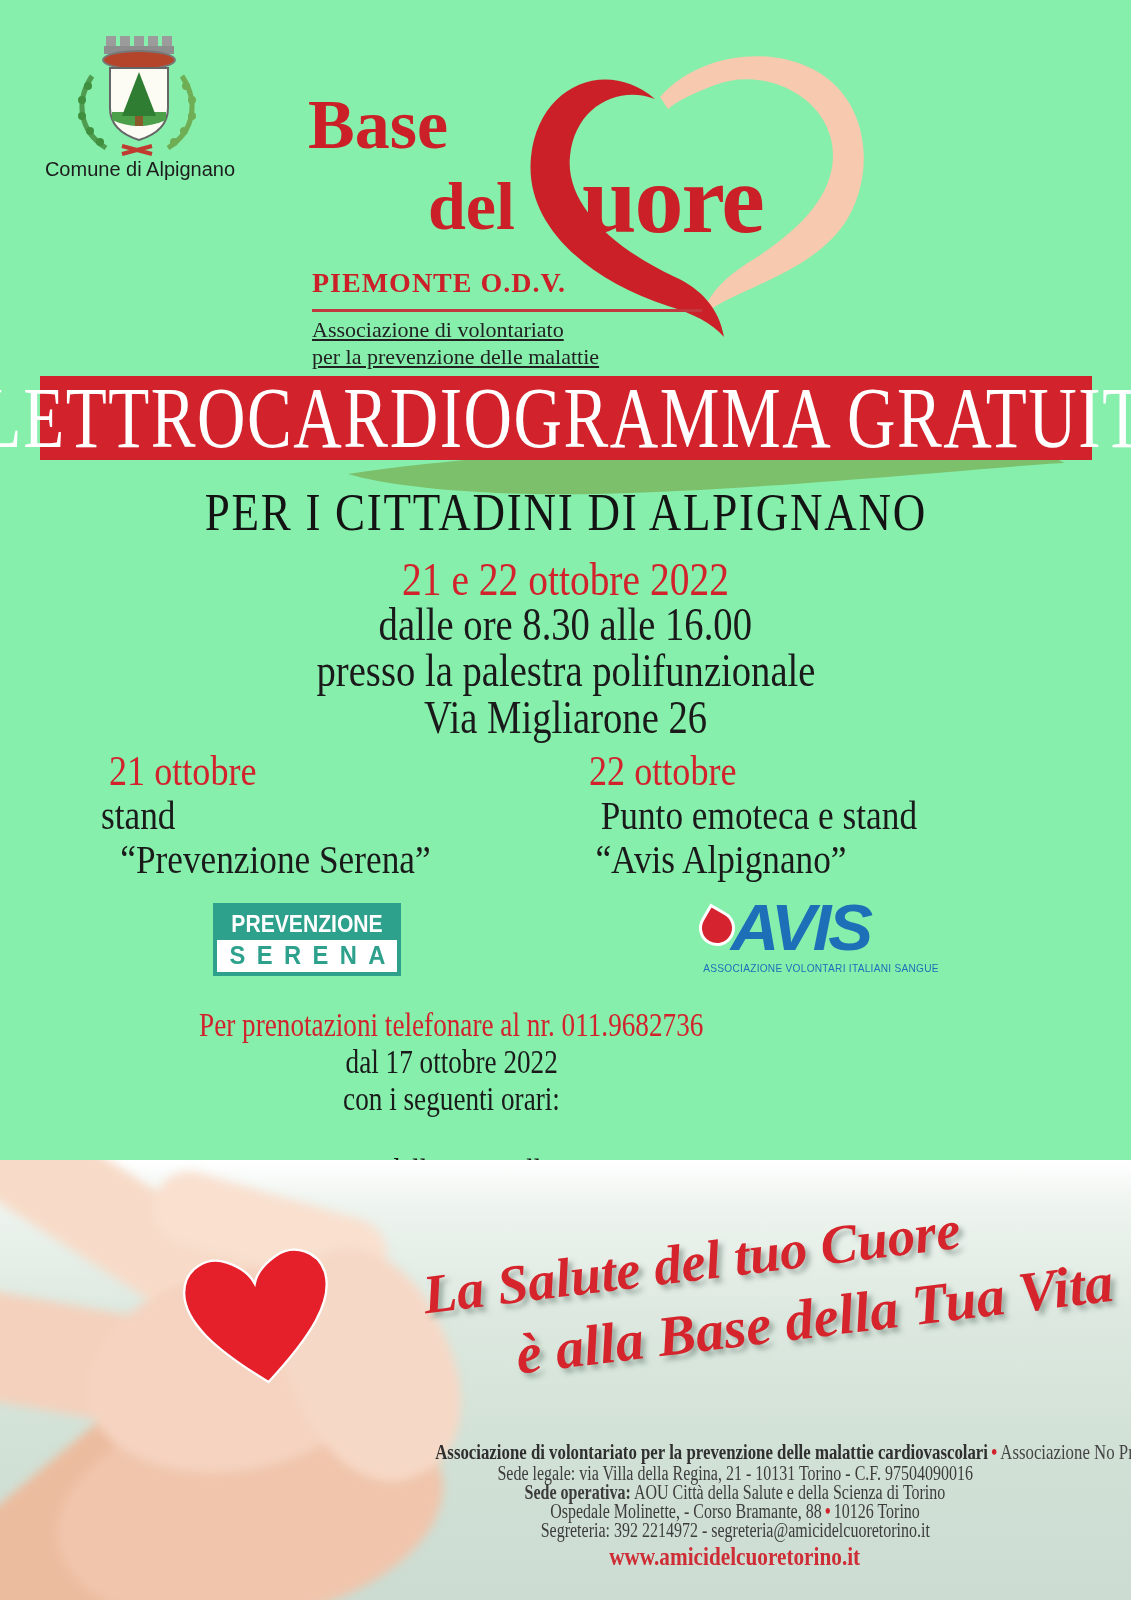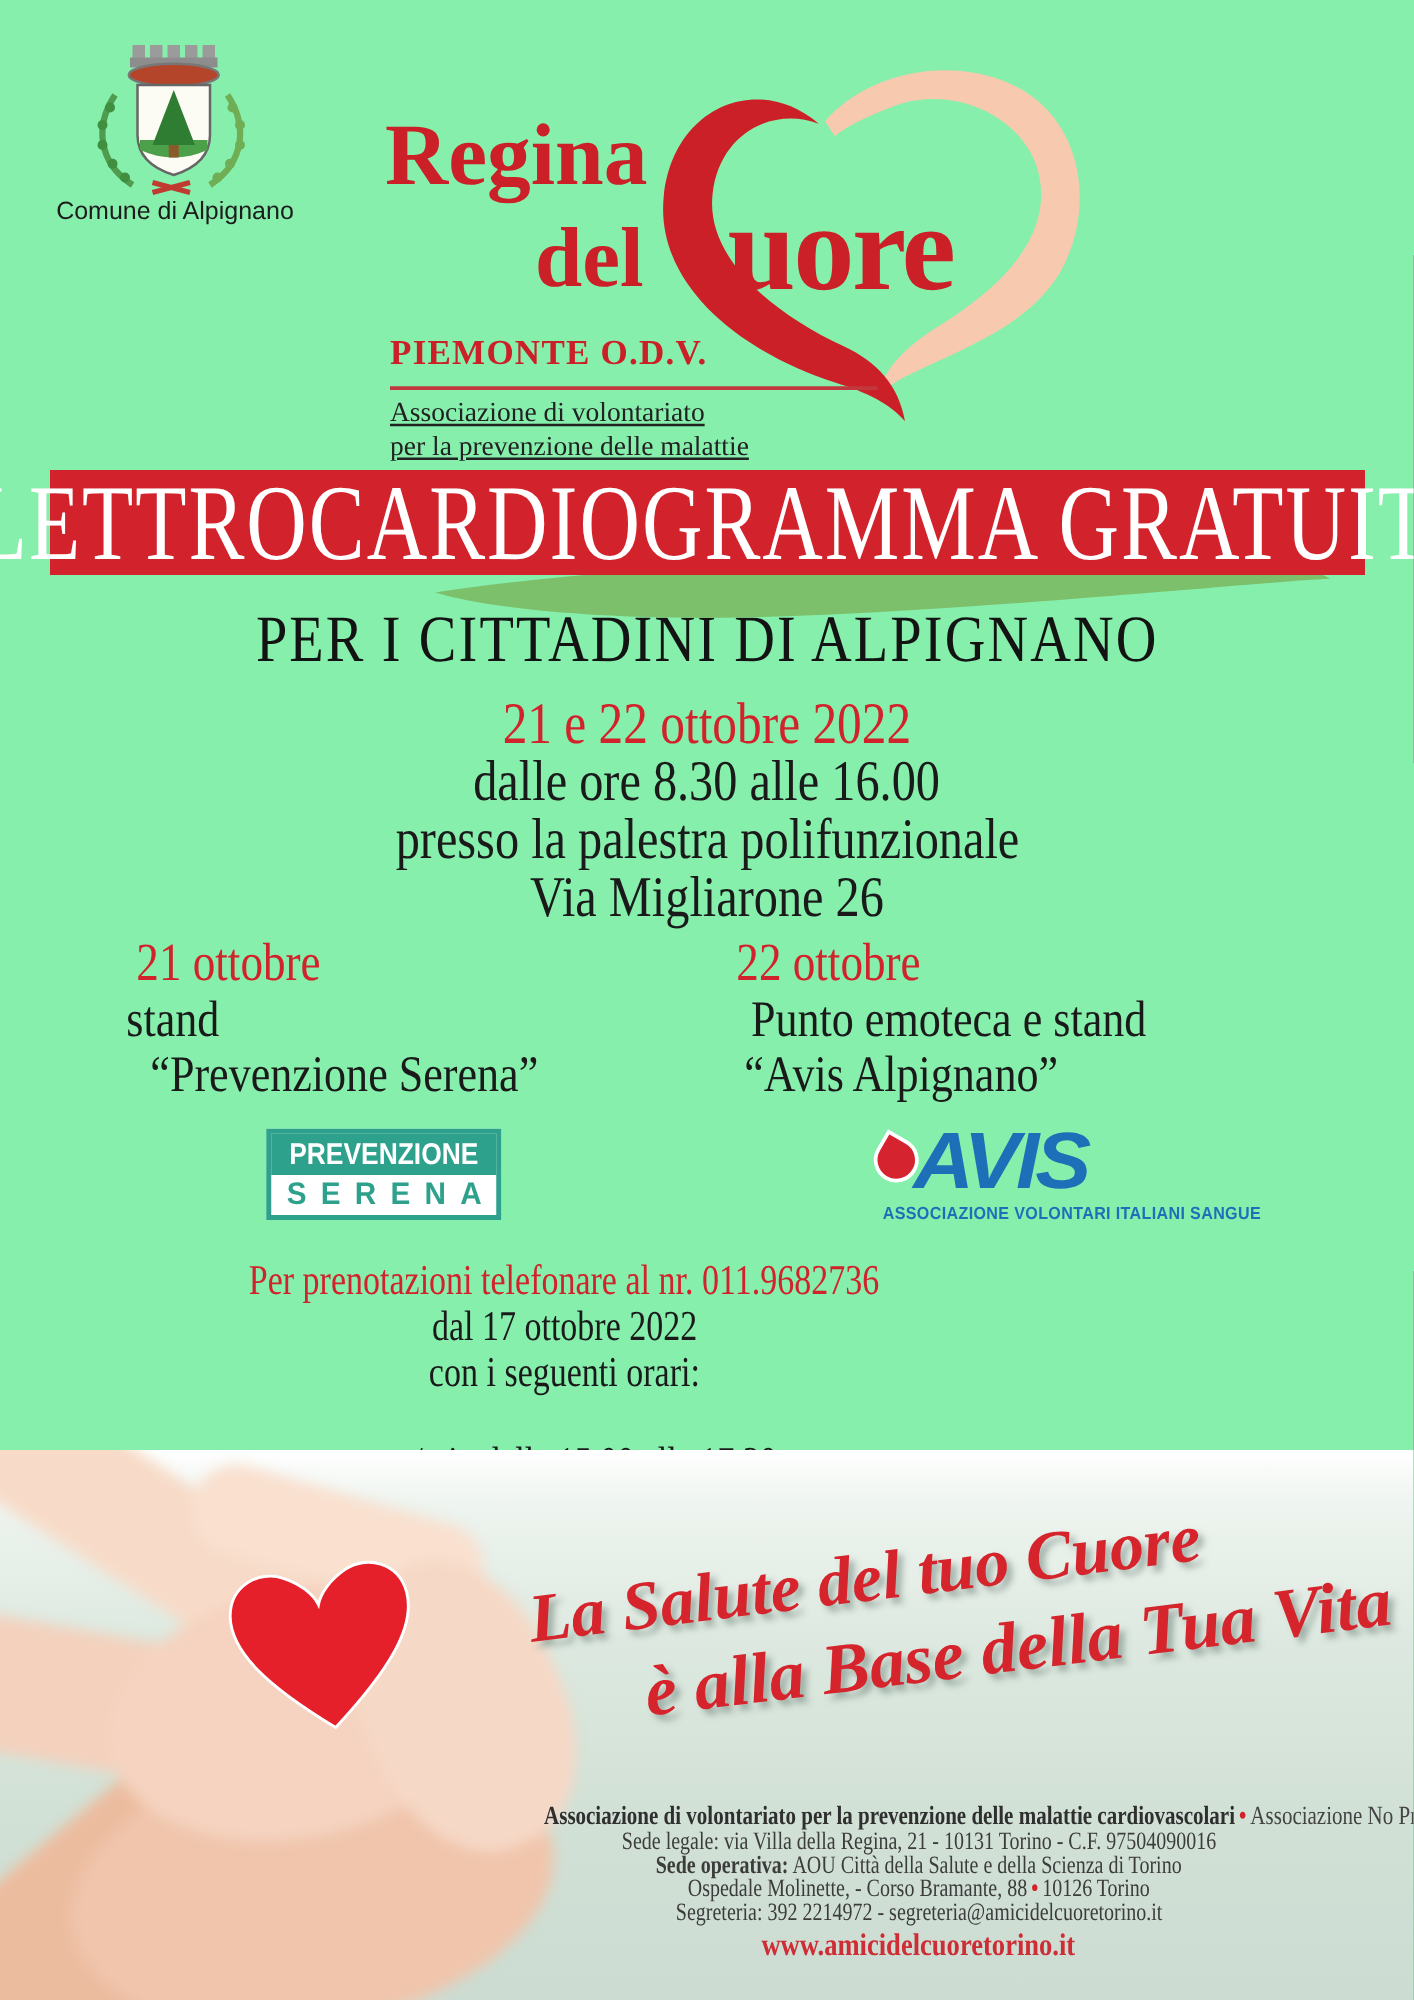--- a/index.html
+++ b/index.html
@@ -57,21 +57,21 @@
   #serena .row1 .sq{transform:scaleX(0.88);}
   #serena .row2{color:#2ea18c;font-weight:bold;font-size:25px;padding:1px 0 2px;letter-spacing:0;}
   #serena .row2 .sq{letter-spacing:12px;margin-right:-12px;transform:scaleX(0.95);}
 
   
   #avis{left:693px;top:898px;width:215px;text-align:center;font-family:"Liberation Sans",sans-serif;}
   #avis-word{position:relative;display:inline-block;color:#1d70b8;font-weight:bold;font-style:italic;
              font-size:64px;line-height:0.95;letter-spacing:-3px;transform:scaleX(1.05);}
   #avis-drop{position:absolute;left:6px;top:12px;width:30px;height:30px;background:#d52430;
              border:3px solid #fff;border-radius:0 50% 50% 50%;transform:rotate(30deg);}
-  #avis-sub{margin-top:3px;color:#1d70b8;font-weight:bold;font-size:14px;letter-spacing:0.3px;}
+  #avis-sub{margin-top:3px;color:#1d70b8;font-weight:normal;font-size:11px;letter-spacing:0.3px;}
   #avis-sub .sq{transform:scaleX(0.92);}
 
   
   .book-line{left:0;width:903px;}
   .book-line .sq{transform:scaleX(0.8);}
   #bk-phone{top:1006px;} #bk-phone .sq{color:#d2232c;font-size:34px;}
   #bk-from{top:1043px;}  #bk-from .sq{color:#1a1a1a;font-size:34px;}
   #bk-intro{top:1080px;} #bk-intro .sq{color:#1a1a1a;font-size:34px;}
   #bk-s1{top:1179px;}    #bk-s1 .sq{color:#1a1a1a;font-size:34px;}
   #bk-s2{top:1152px;}    #bk-s2 .sq{color:#1a1a1a;font-size:34px;}
@@ -150,21 +150,21 @@
   </svg>
   <div id="crest-caption" class="abs">Comune di Alpignano</div>
 
   <div id="logo-block" class="abs">
     <svg id="logo-heart-svg" viewBox="0 0 362 302">
 
       <path d="M142,58 C175,20 238,6 288,27 C348,52 360,126 330,179 C303,224 248,241 205,263 C196,268 190,272 184,278 C190,253 210,236 236,220 C286,188 324,149 313,100 C302,54 244,28 197,46 C176,54 159,62 150,70 C147,66 145,62 142,58 Z" fill="#f7c9ae"></path>
 
       <path d="M137,60 C88,18 20,47 13,118 C6,186 70,241 150,267 C176,275 194,284 206,298 C201,269 183,250 157,238 C95,209 47,165 52,117 C57,67 101,46 137,60 Z" fill="#cb2027"></path>
     </svg>
-    <span id="logo-amici" class="logo-word">Regina</span>
+    <span id="logo-amici" class="logo-word">Base</span>
     <span id="logo-del" class="logo-word">del</span>
     <span id="logo-uore">uore</span>
     <span id="logo-piemonte" class="logo-word">PIEMONTE O.D.V.</span>
     <div id="logo-rule"></div>
     <div id="logo-desc">
       <div>Associazione di volontariato</div>
       <div>per la prevenzione delle malattie cardiovascolari</div>
     </div>
   </div>
 

